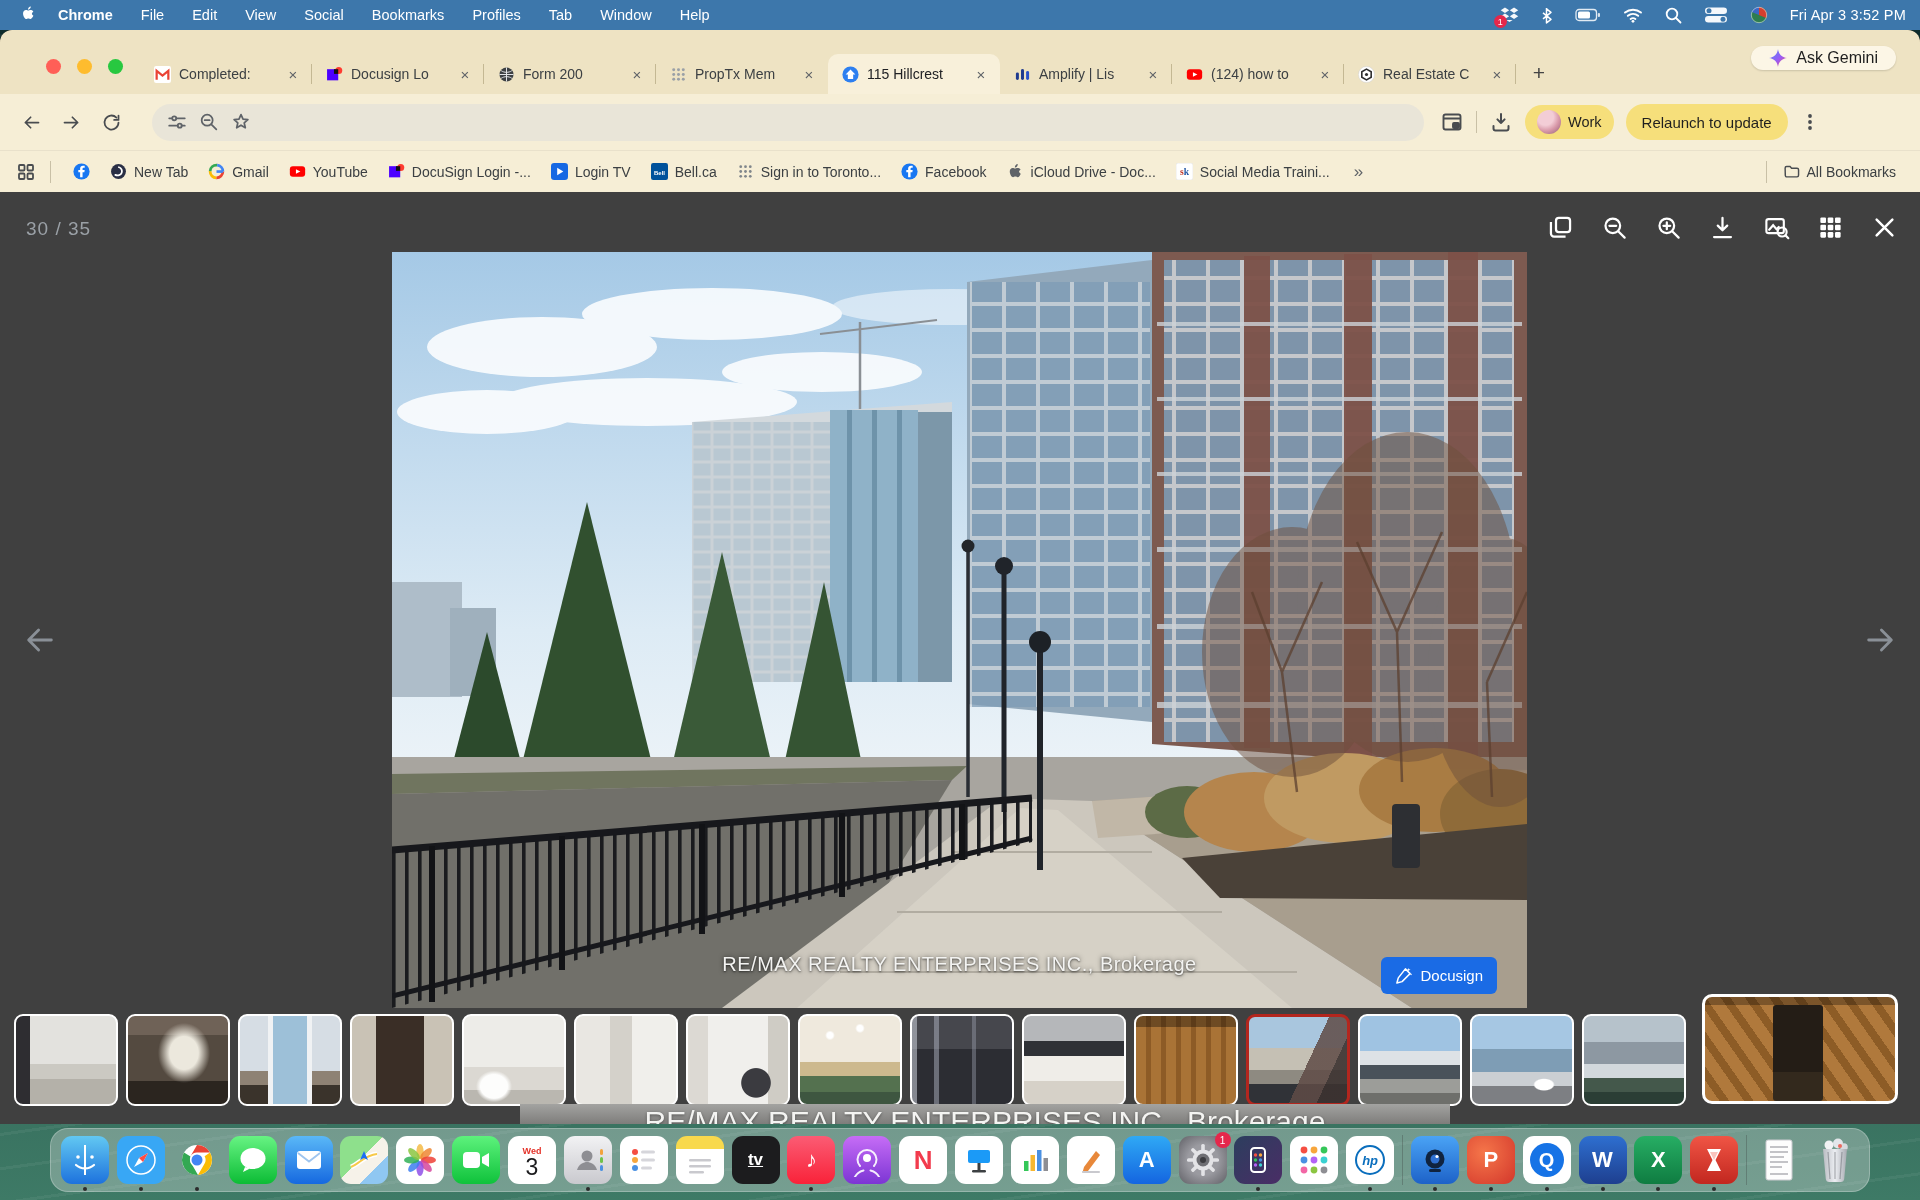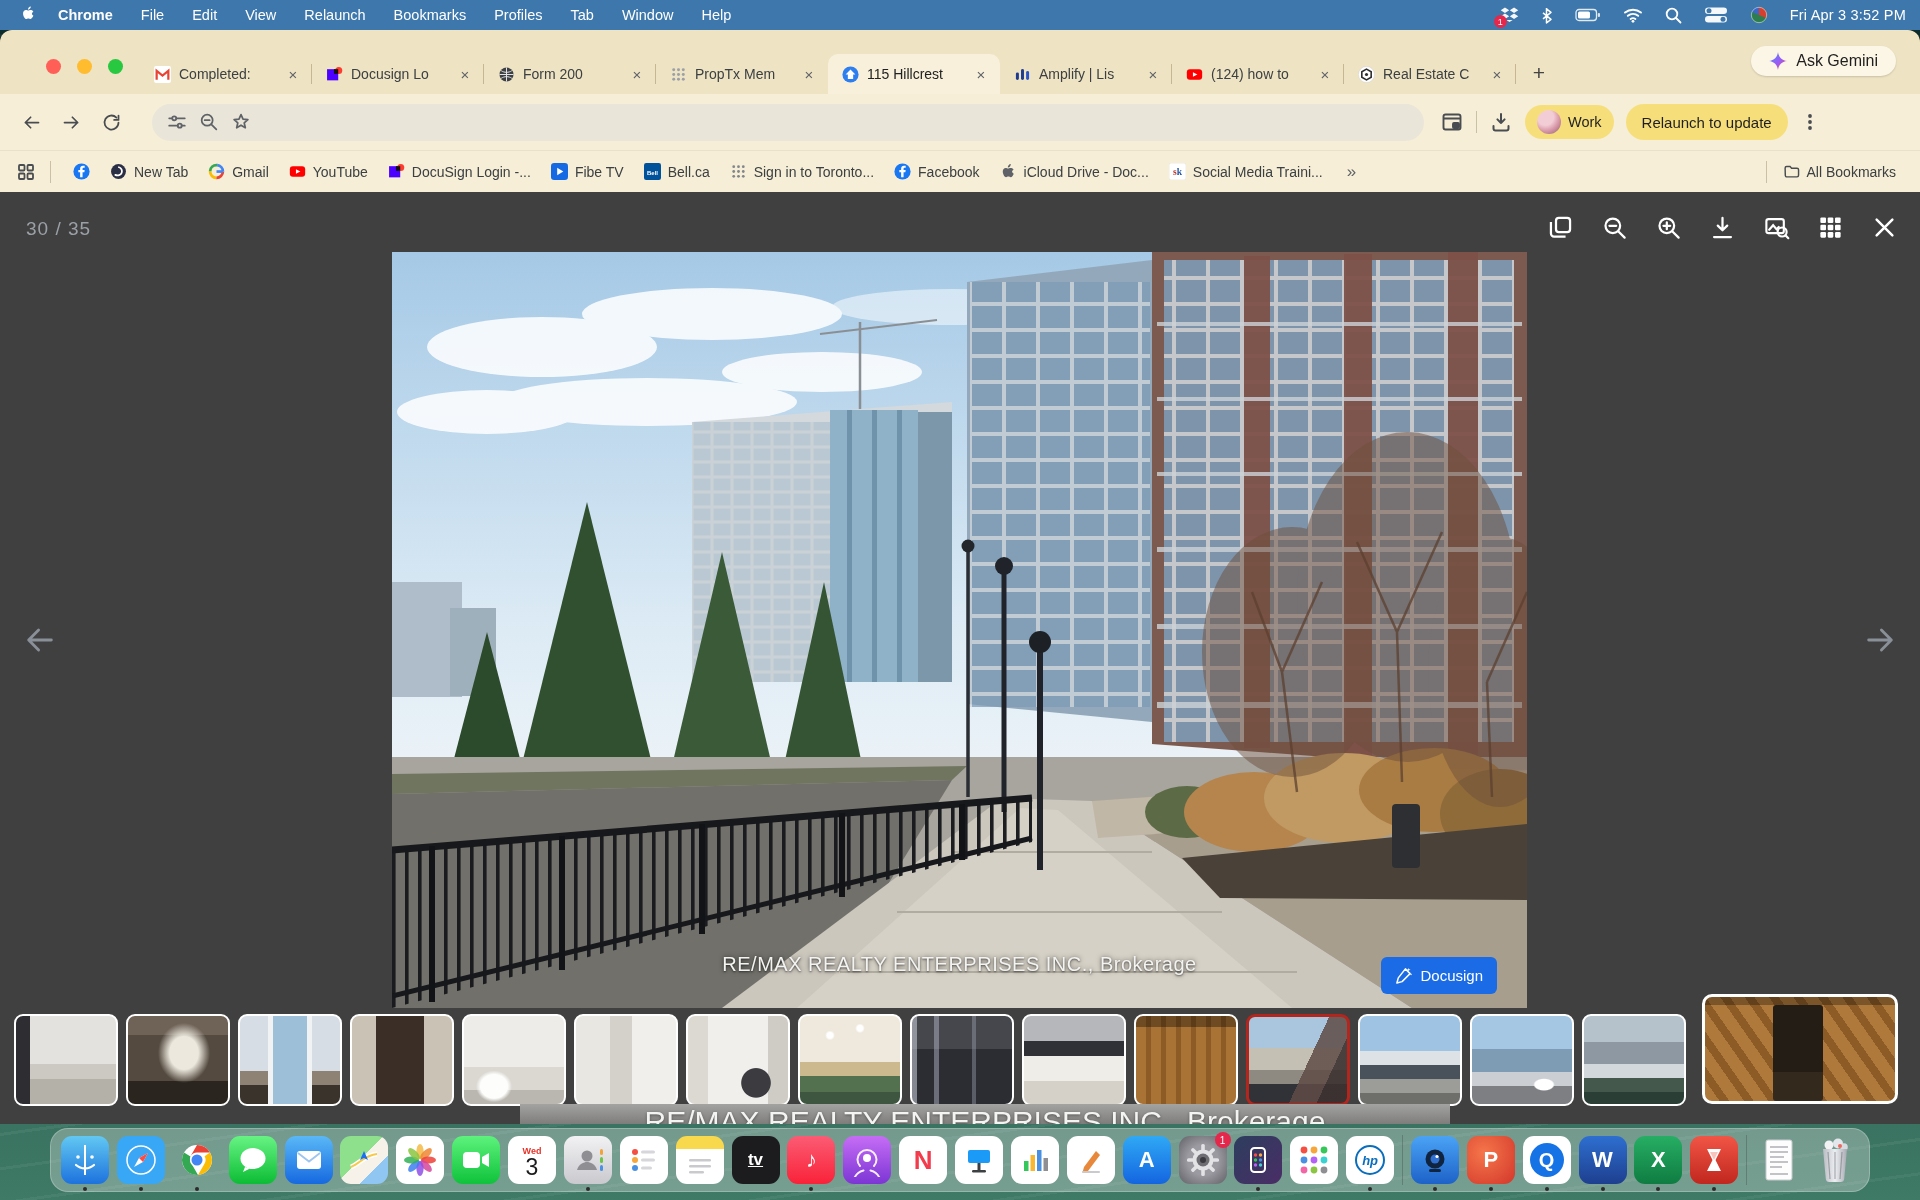--- a/index.html
+++ b/index.html
@@ -35,21 +35,21 @@
     font-size:14px; color:#3c4043; position:relative; border-radius:10px 10px 0 0; }
   .tab .sep { position:absolute; right:0; top:10px; height:20px; width:1px; background:#c4b893; }
   .tab.active { background:#f8f0da; color:#202124; }
   .tab .fav { width:17px; height:17px; flex:0 0 auto; }
   .tab .fav svg { width:100%; height:100%; display:block; }
   .tab .lbl { flex:1; white-space:nowrap; overflow:hidden; }
   .tab .x { width:18px; height:18px; border-radius:50%; display:flex; align-items:center; justify-content:center;
     font-size:15px; color:#5f6368; }
   .newtab-btn { width:30px; height:30px; margin:0 0 6px 8px; font-size:21px; color:#444; display:flex;
     align-items:center; justify-content:center; border-radius:50%; }
-  .gemini { position:absolute; right:24px; top:16px; height:30px; background:#fcf6e6; border-radius:20px;
+  .gemini { position:absolute; right:24px; top:16px; height:24px; background:#fcf6e6; border-radius:20px;
     display:flex; align-items:center; gap:9px; padding:0 18px; font-size:16px; color:#1f1f1f;
     box-shadow:0 1px 2px rgba(0,0,0,.15); }
 
   .toolbar { height:56px; background:#f6eed6; display:flex; align-items:center; padding:0 14px; gap:6px; }
   .nav-btn { width:34px; height:34px; display:flex; align-items:center; justify-content:center; }
   .nav-btn svg { width:21px; height:21px; }
   .omnibox { flex:0 0 auto; width:1272px; height:37px; margin-left:18px; background:#e9e5d8; border-radius:19px;
     display:flex; align-items:center; padding:0 14px; gap:10px; }
   .omnibox .url { flex:1; font-size:15.5px; color:#202124; white-space:nowrap; overflow:hidden; }
   .ob-ic { width:22px; height:22px; flex:0 0 auto; }
@@ -188,21 +188,21 @@
   <div class="apple">
     <svg width="14" height="17" viewBox="0 0 16 18">
         <path d="M11.3 9.6c0-2 1.7-3 1.7-3C12.1 5.2 10.6 5 10.1 5 8.9 4.9 7.8 5.7 7.2 5.7c-.6 0-1.6-.7-2.6-.7C2.7 5 1.2 6.6 1.2 9c0 3 2.2 6.3 3.6 6.3.7 0 1.5-.7 2.5-.7s1.6.7 2.5.7c1.3 0 3-2.9 3.2-4-.1 0-1.7-.7-1.7-1.7zM9.2 3.4c.6-.7.9-1.6.8-2.5-.8 0-1.7.6-2.3 1.3-.5.6-.9 1.5-.8 2.4.9.1 1.7-.5 2.3-1.2z" fill="#fff"></path>
       </svg>
   </div>
   <div class="menu-left">
     <span class="app">Chrome</span>
   <span>File</span>
       <span>Edit</span>
       <span>View</span>
-      <span>Relaunch</span>
+      <span>Social</span>
       <span>Bookmarks</span>
       <span>Profiles</span>
       <span>Tab</span>
       <span>Window</span>
       <span>Help</span>
     </div>
   <div class="menu-right">
     <span class="status-ic">
       <svg width="19" height="16" viewBox="0 0 18 15">
           <path d="M4.7.5l4 2.6-4 2.6L.7 3.1zM13.3.5l4 2.6-4 2.6-4-2.6zM4.7 6.1l4 2.6-4 2.6-4-2.6zM13.3 6.1l4 2.6-4 2.6-4-2.6zM6 12.3l3 1.9 3-1.9" fill="#fff" opacity=".95"></path>
@@ -494,21 +494,21 @@
           </span>
           <span>DocuSign Login -...</span>
         </div>
         <div class="bm">
           <span class="fav">
             <svg viewBox="0 0 16 16">
               <rect width="16" height="16" rx="3" fill="#1668e3"></rect>
               <path d="M5.8 4.4l5.8 3.6-5.8 3.6z" fill="#fff"></path>
             </svg>
           </span>
-          <span>Fibe TV</span>
+          <span>Login TV</span>
         </div>
         <div class="bm">
           <span class="fav">
             <svg viewBox="0 0 16 16">
               <rect width="16" height="16" rx="2" fill="#00529b"></rect>
               <text x="8" y="11" font-size="5.6" fill="#fff" text-anchor="middle" font-family="Liberation Sans,sans-serif" font-weight="bold">Bell</text>
             </svg>
           </span>
           <span>Bell.ca</span>
         </div>

